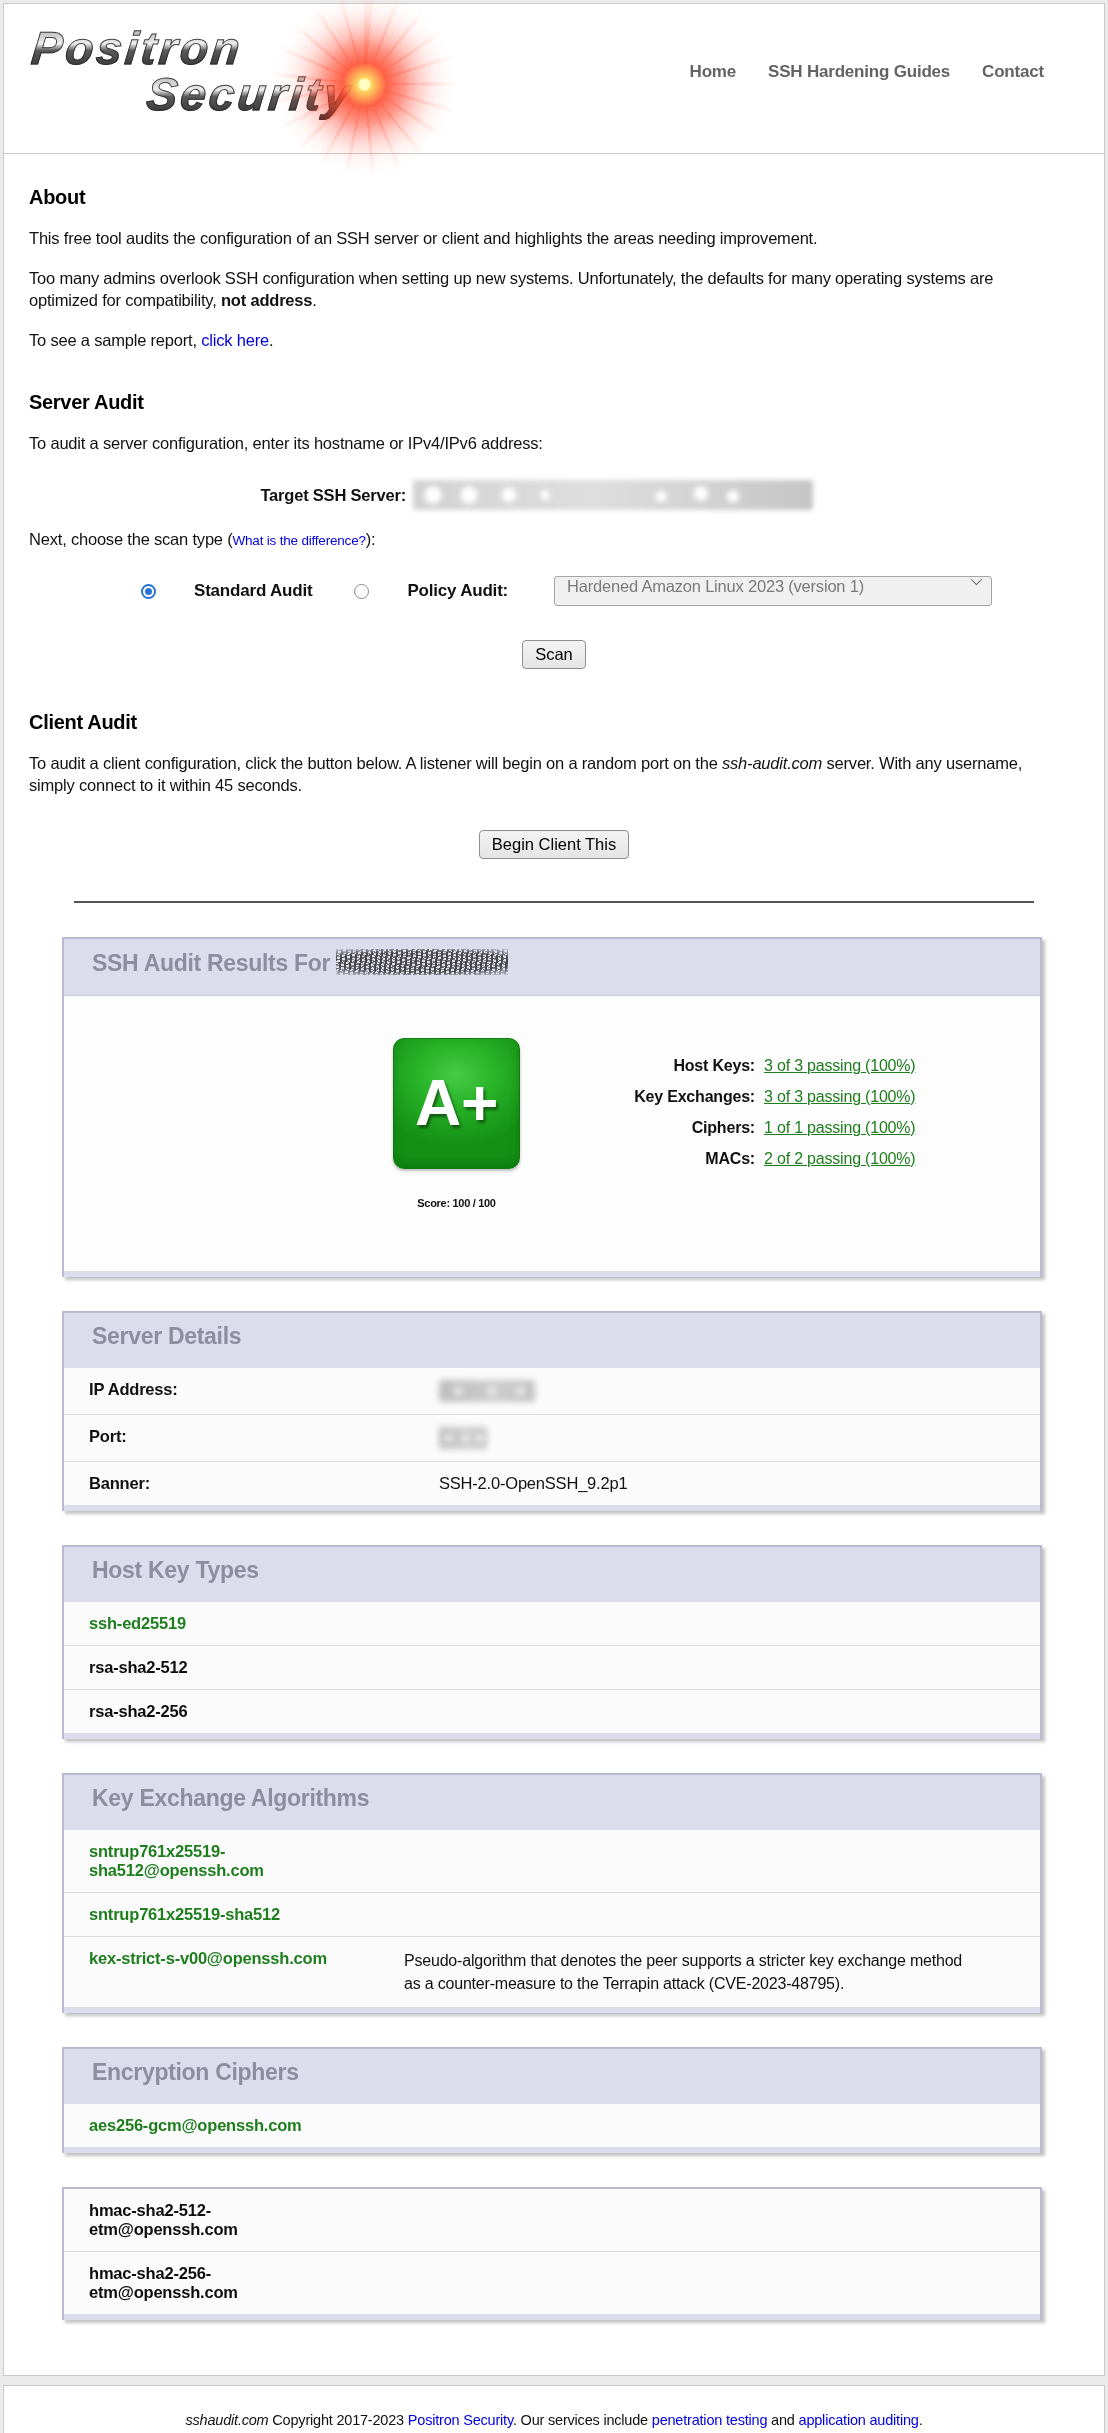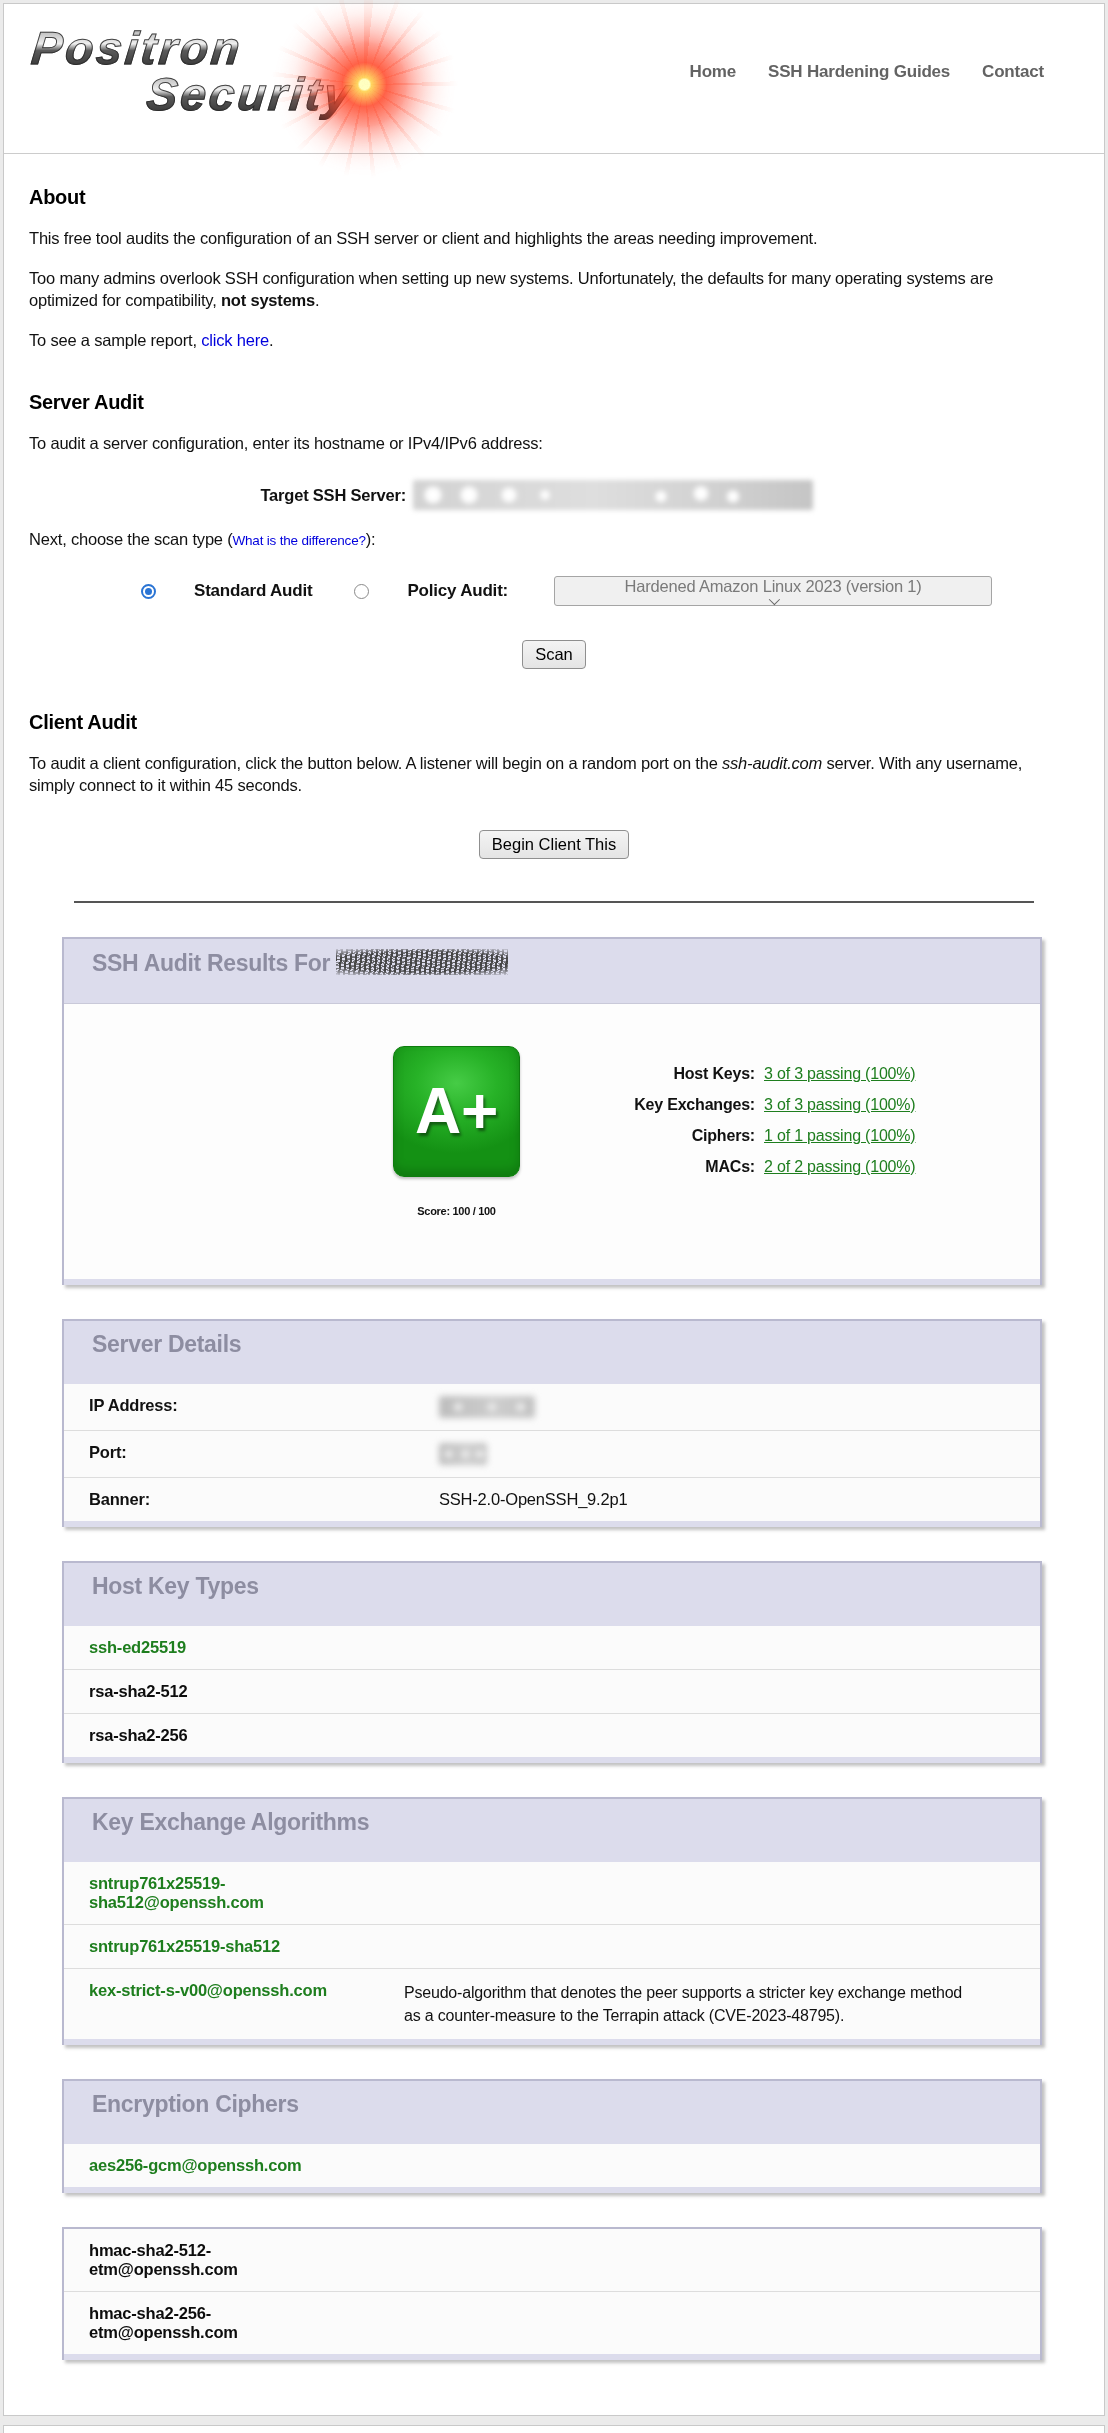--- a/index.html
+++ b/index.html
@@ -126,27 +126,25 @@
   .radio.on::after { content: ""; position: absolute; inset: 2px; border-radius: 50%; background: #2a74d4; }
   .radio.off { border: 1px solid #8a8a8a; }
   .radio-label { font-weight: bold; margin: 0 10px 0 6px; }
   .fake-select {
     width: 438px; height: 30px;
     background: #f0f0f0;
     border: 1px solid #a5a5a5;
     border-radius: 3px;
     margin-left: 4px;
     display: flex;
-    align-items: center;
     justify-content: space-between;
     padding: 0 12px;
     color: #7a7a7a;
     font-size: 16.5px;
     cursor: default;
-    flex-direction: column;
   }
   .chev { width: 8px; height: 8px; border-right: 1.6px solid #666; border-bottom: 1.6px solid #666; transform: rotate(45deg) translateY(-2px); }
   .btn {
     display: block;
     margin: 34px auto 0 auto;
     background: linear-gradient(180deg, #f4f4f4, #e4e4e4);
     border: 1px solid #8f8f8f;
     border-radius: 4px;
     font-family: "Liberation Sans", sans-serif;
     font-size: 16.5px;
@@ -162,21 +160,21 @@
   
   .panel {
     margin: 34px 37px 0 33px;
     background: #dcdcec;
     border: 2px solid #b9b9cf;
     border-bottom-width: 0;
     padding-bottom: 6px;
     box-shadow: 3px 3px 3px rgba(120,120,120,0.45);
   }
   .panel-header {
-    padding: 10px 28px 26px 28px;
+    padding: 10px 28px 18px 28px;
     font-size: 23px;
     font-weight: bold;
     color: #8d8da1;
     letter-spacing: -0.3px;
   }
   .scribble {
     display: inline-block;
     width: 172px; height: 26px;
     vertical-align: -4px;
     margin-left: 6px;
@@ -264,21 +262,21 @@
       <a>Home</a>
       <a>SSH Hardening Guides</a>
       <a>Contact</a>
     </div>
   </div>
 
   <div class="content">
 
     <h2 class="section">About</h2>
     <p class="body-text">This free tool audits the configuration of an SSH server or client and highlights the areas needing improvement.</p>
-    <p class="body-text"><span>Too many admins overlook SSH configuration when setting up new systems. Unfortunately, the defaults for many operating systems are optimized for compatibility, </span><span class="b">not systems</span><span>.</span></p>
+    <p class="body-text"><span>Too many admins overlook SSH configuration when setting up new systems. Unfortunately, the defaults for many operating systems are optimized for compatibility, </span><span class="b">not address</span><span>.</span></p>
     <p class="body-text"><span>To see a sample report, </span><a class="inline-link">click here</a><span>.</span></p>
 
     <h2 class="section" style="margin-top:40px">Server Audit</h2>
     <p class="body-text">To audit a server configuration, enter its hostname or IPv4/IPv6 address:</p>
 
     <div class="target-row">
       <span class="t-label">Target SSH Server:</span>
       <span class="input-redacted" title=""></span>
     </div>
 

